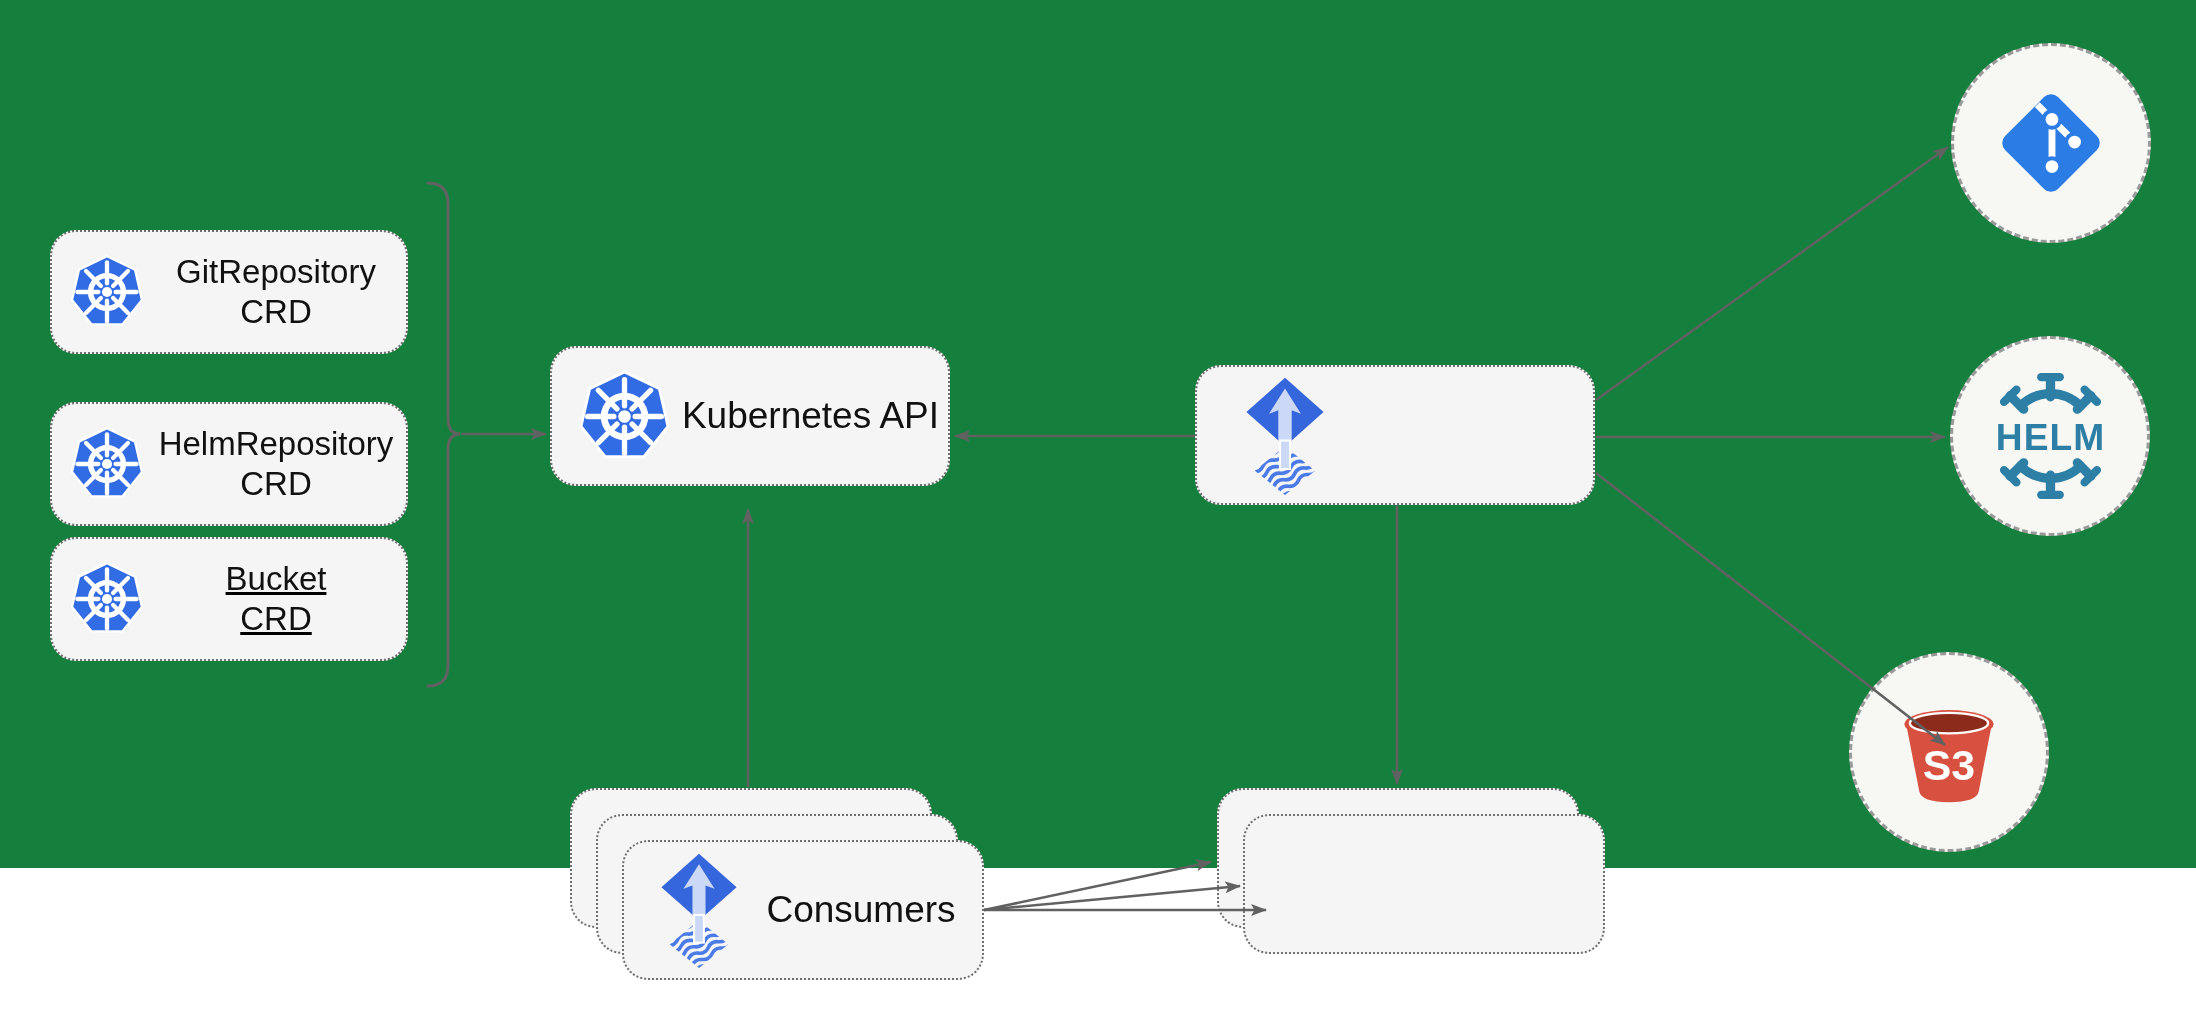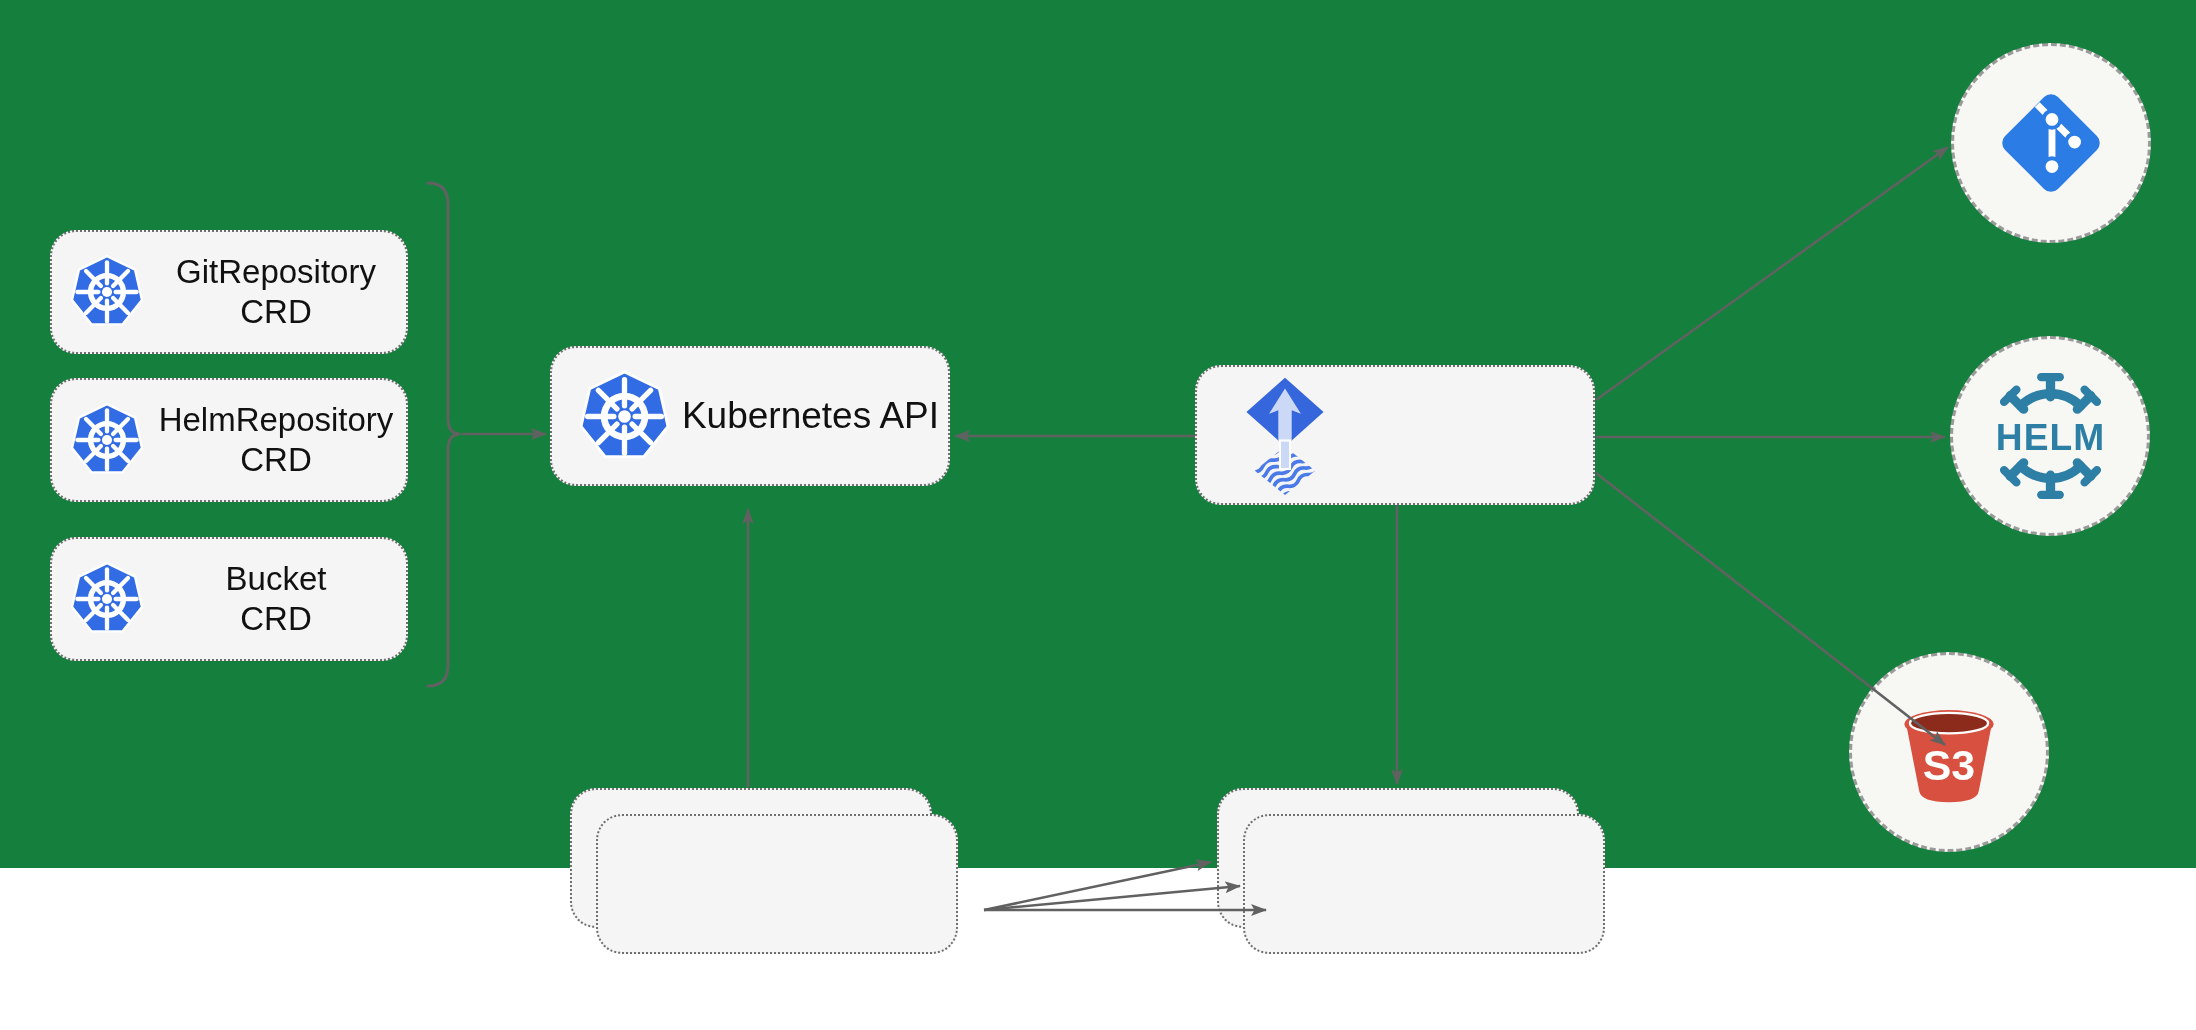--- a/index.html
+++ b/index.html
@@ -137,33 +137,33 @@
       <svg width="78" height="78" viewBox="0 0 100 100">
           <use href="#sym-k8s"></use>
         </svg>
     </span>
     <div class="label lbl-md">
       <div>GitRepository</div>
       <div>CRD</div>
     </div>
   </div>
 
-  <div class="node" style="left:50px; top:378px; width:358px; height:124px; padding-left:16px;">
+  <div class="node" style="left:50px; top:402px; width:358px; height:124px; padding-left:16px;">
     <span class="iconwrap">
       <svg width="78" height="78" viewBox="0 0 100 100">
           <use href="#sym-k8s"></use>
         </svg>
     </span>
     <div class="label lbl-md">
       <div>HelmRepository</div>
       <div>CRD</div>
     </div>
   </div>
 
-  <div class="node" style="left:50px; top:537px; width:358px; height:124px; padding-left:16px;">
+  <div class="node" style="left:50px; top:537px; width:358px; height:124px; padding-left:16px;text-decoration:underline;">
     <span class="iconwrap">
       <svg width="78" height="78" viewBox="0 0 100 100">
           <use href="#sym-k8s"></use>
         </svg>
     </span>
     <div class="label lbl-md">
       <div>Bucket</div>
       <div>CRD</div>
     </div>
   </div>
@@ -180,20 +180,28 @@
   <div class="node" style="left:1195px; top:365px; width:400px; height:140px; padding-left:46px;">
     <span class="iconwrap">
       <svg width="84" height="119" viewBox="0 0 100 142">
           <use href="#sym-flux"></use>
         </svg>
     </span>
   </div>
 
   <div class="stackbox" style="left:570px; top:788px; width:362px; height:140px;"></div>
   <div class="stackbox" style="left:596px; top:814px; width:362px; height:140px;"></div>
+  <div class="node" style="left:622px; top:840px; width:362px; height:140px; padding-left:34px;">
+    <span class="iconwrap">
+      <svg width="82" height="116" viewBox="0 0 100 142">
+          <use href="#sym-flux"></use>
+        </svg>
+    </span>
+    <div class="label lbl-lg">Consumers</div>
+  </div>
 
   <div class="stackbox" style="left:1217px; top:788px; width:362px; height:140px;"></div>
   <div class="stackbox" style="left:1243px; top:814px; width:362px; height:140px;"></div>
 
   <div class="srccircle" style="left:1951px; top:43px;">
     <span class="iconwrap">
       <svg width="118" height="118" viewBox="0 0 120 120">
           <use href="#sym-git"></use>
         </svg>
     </span>

